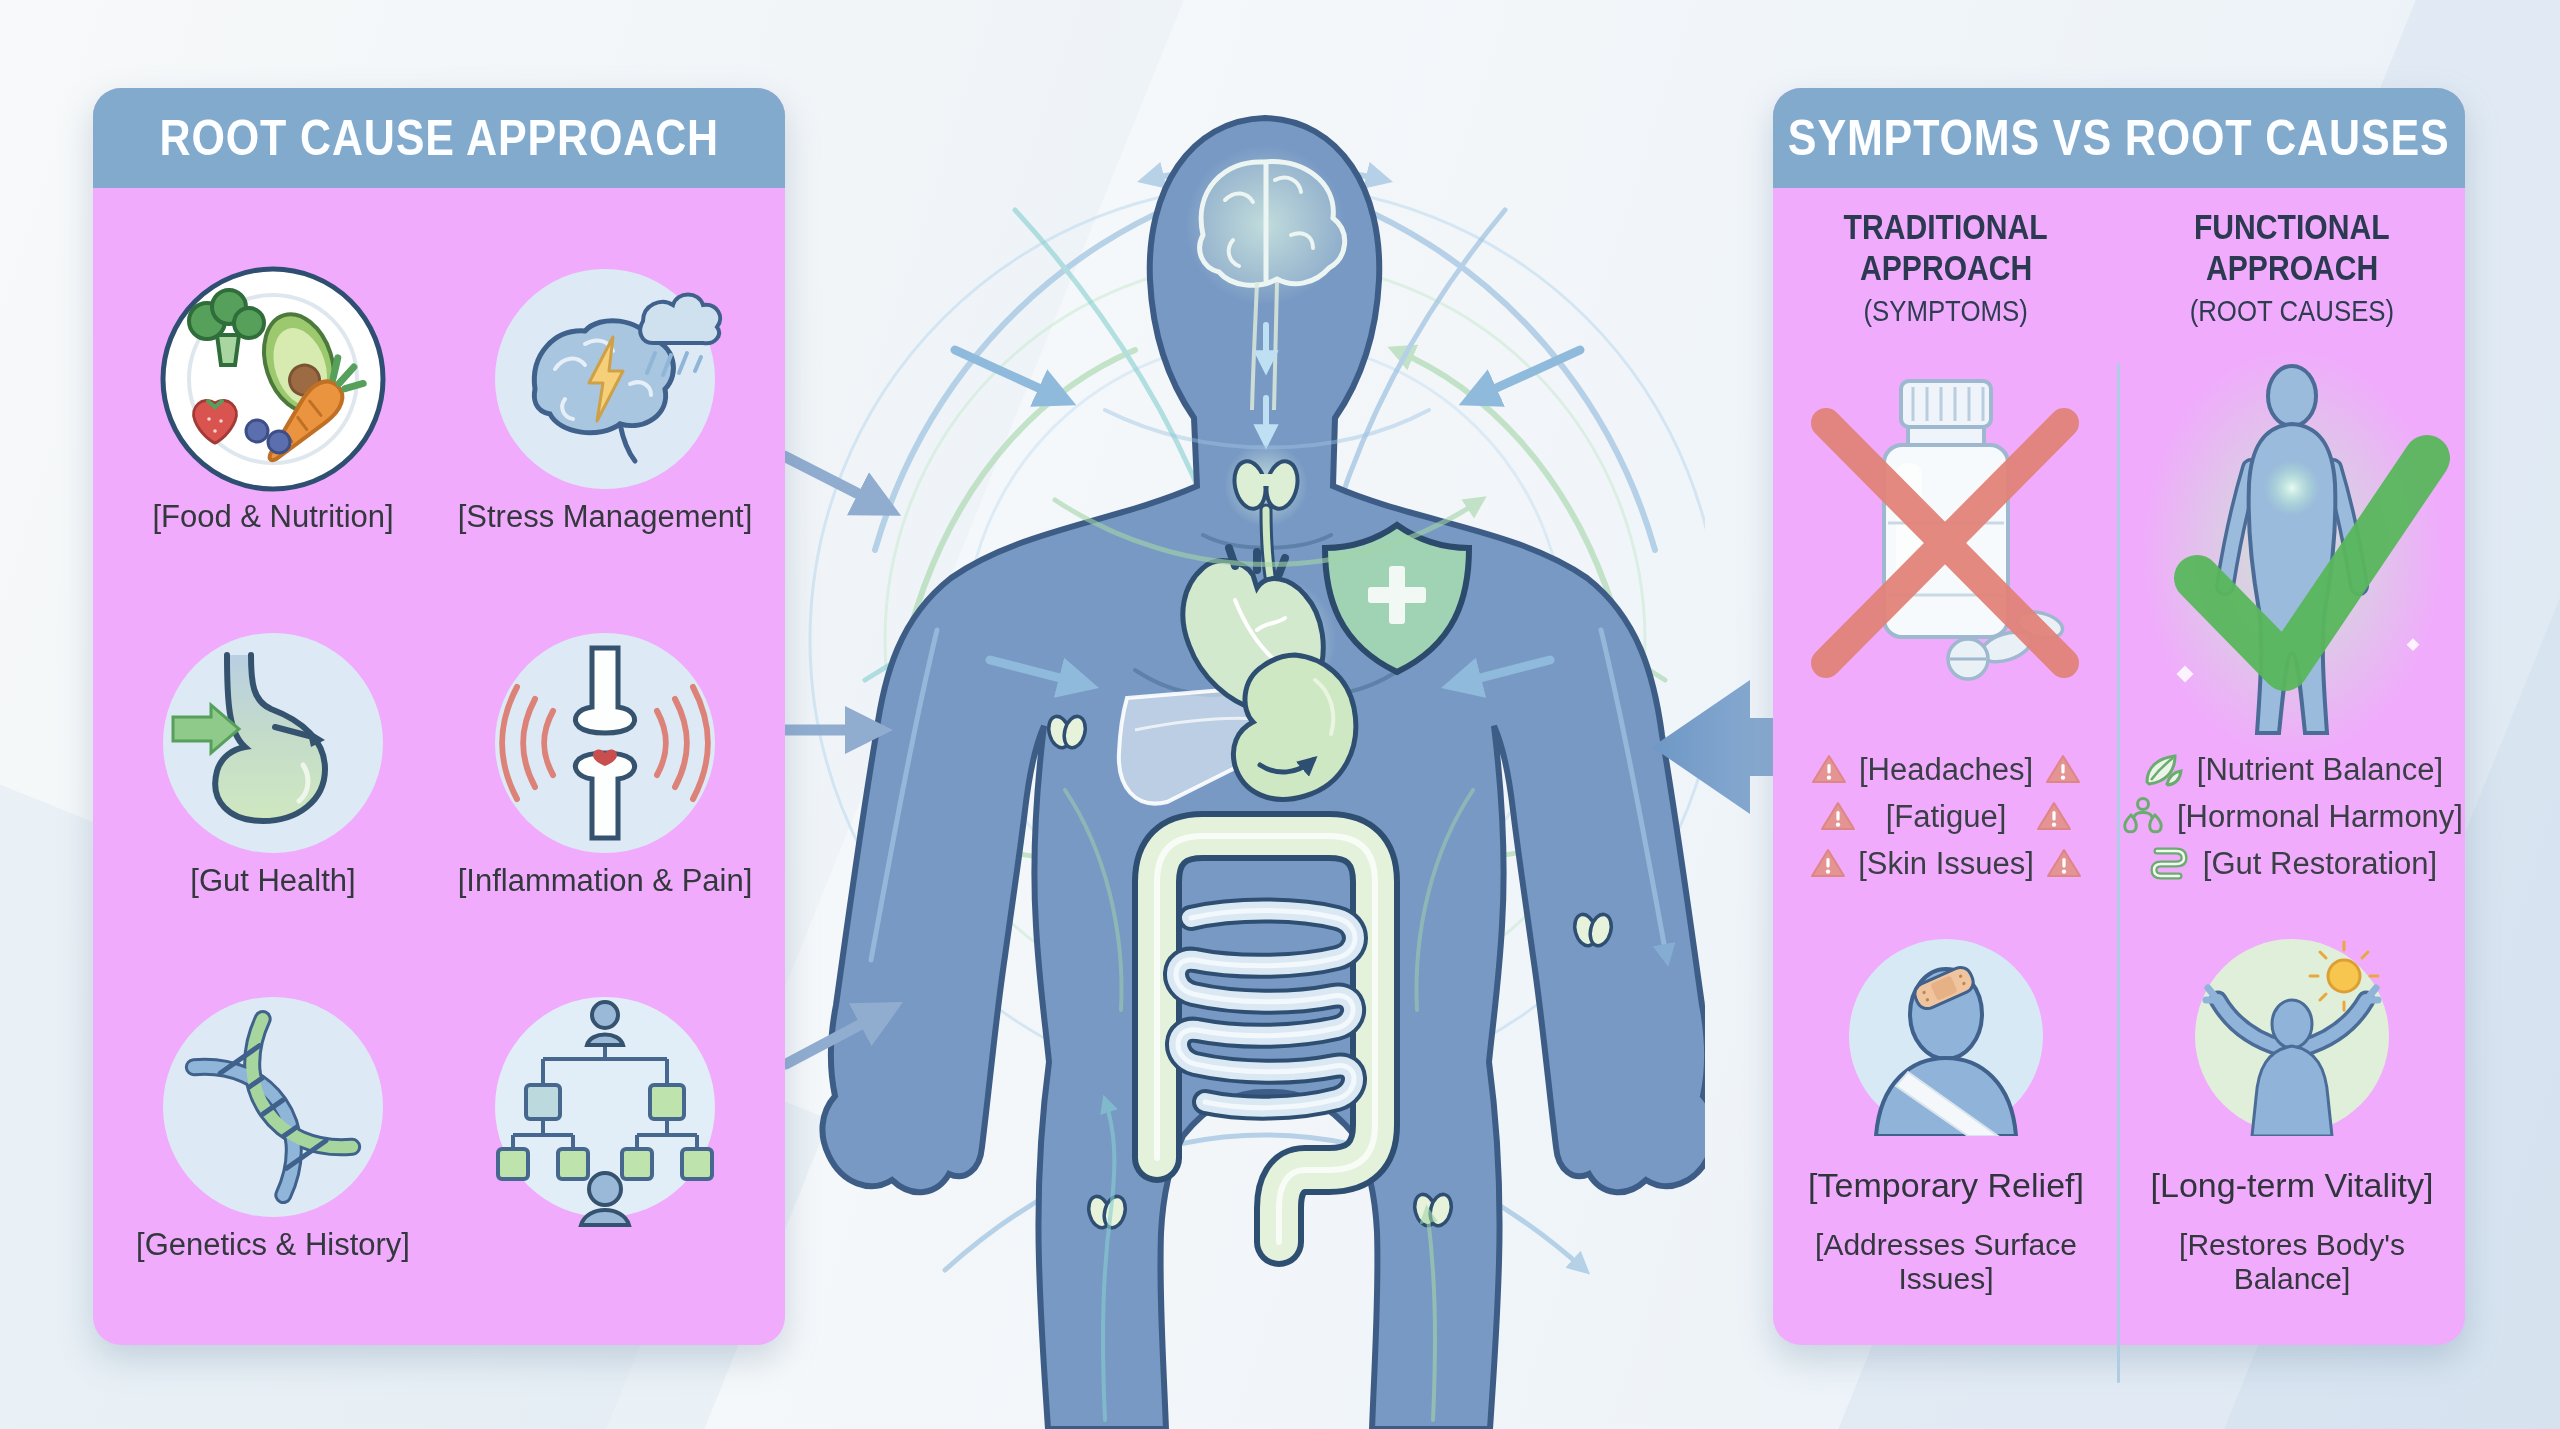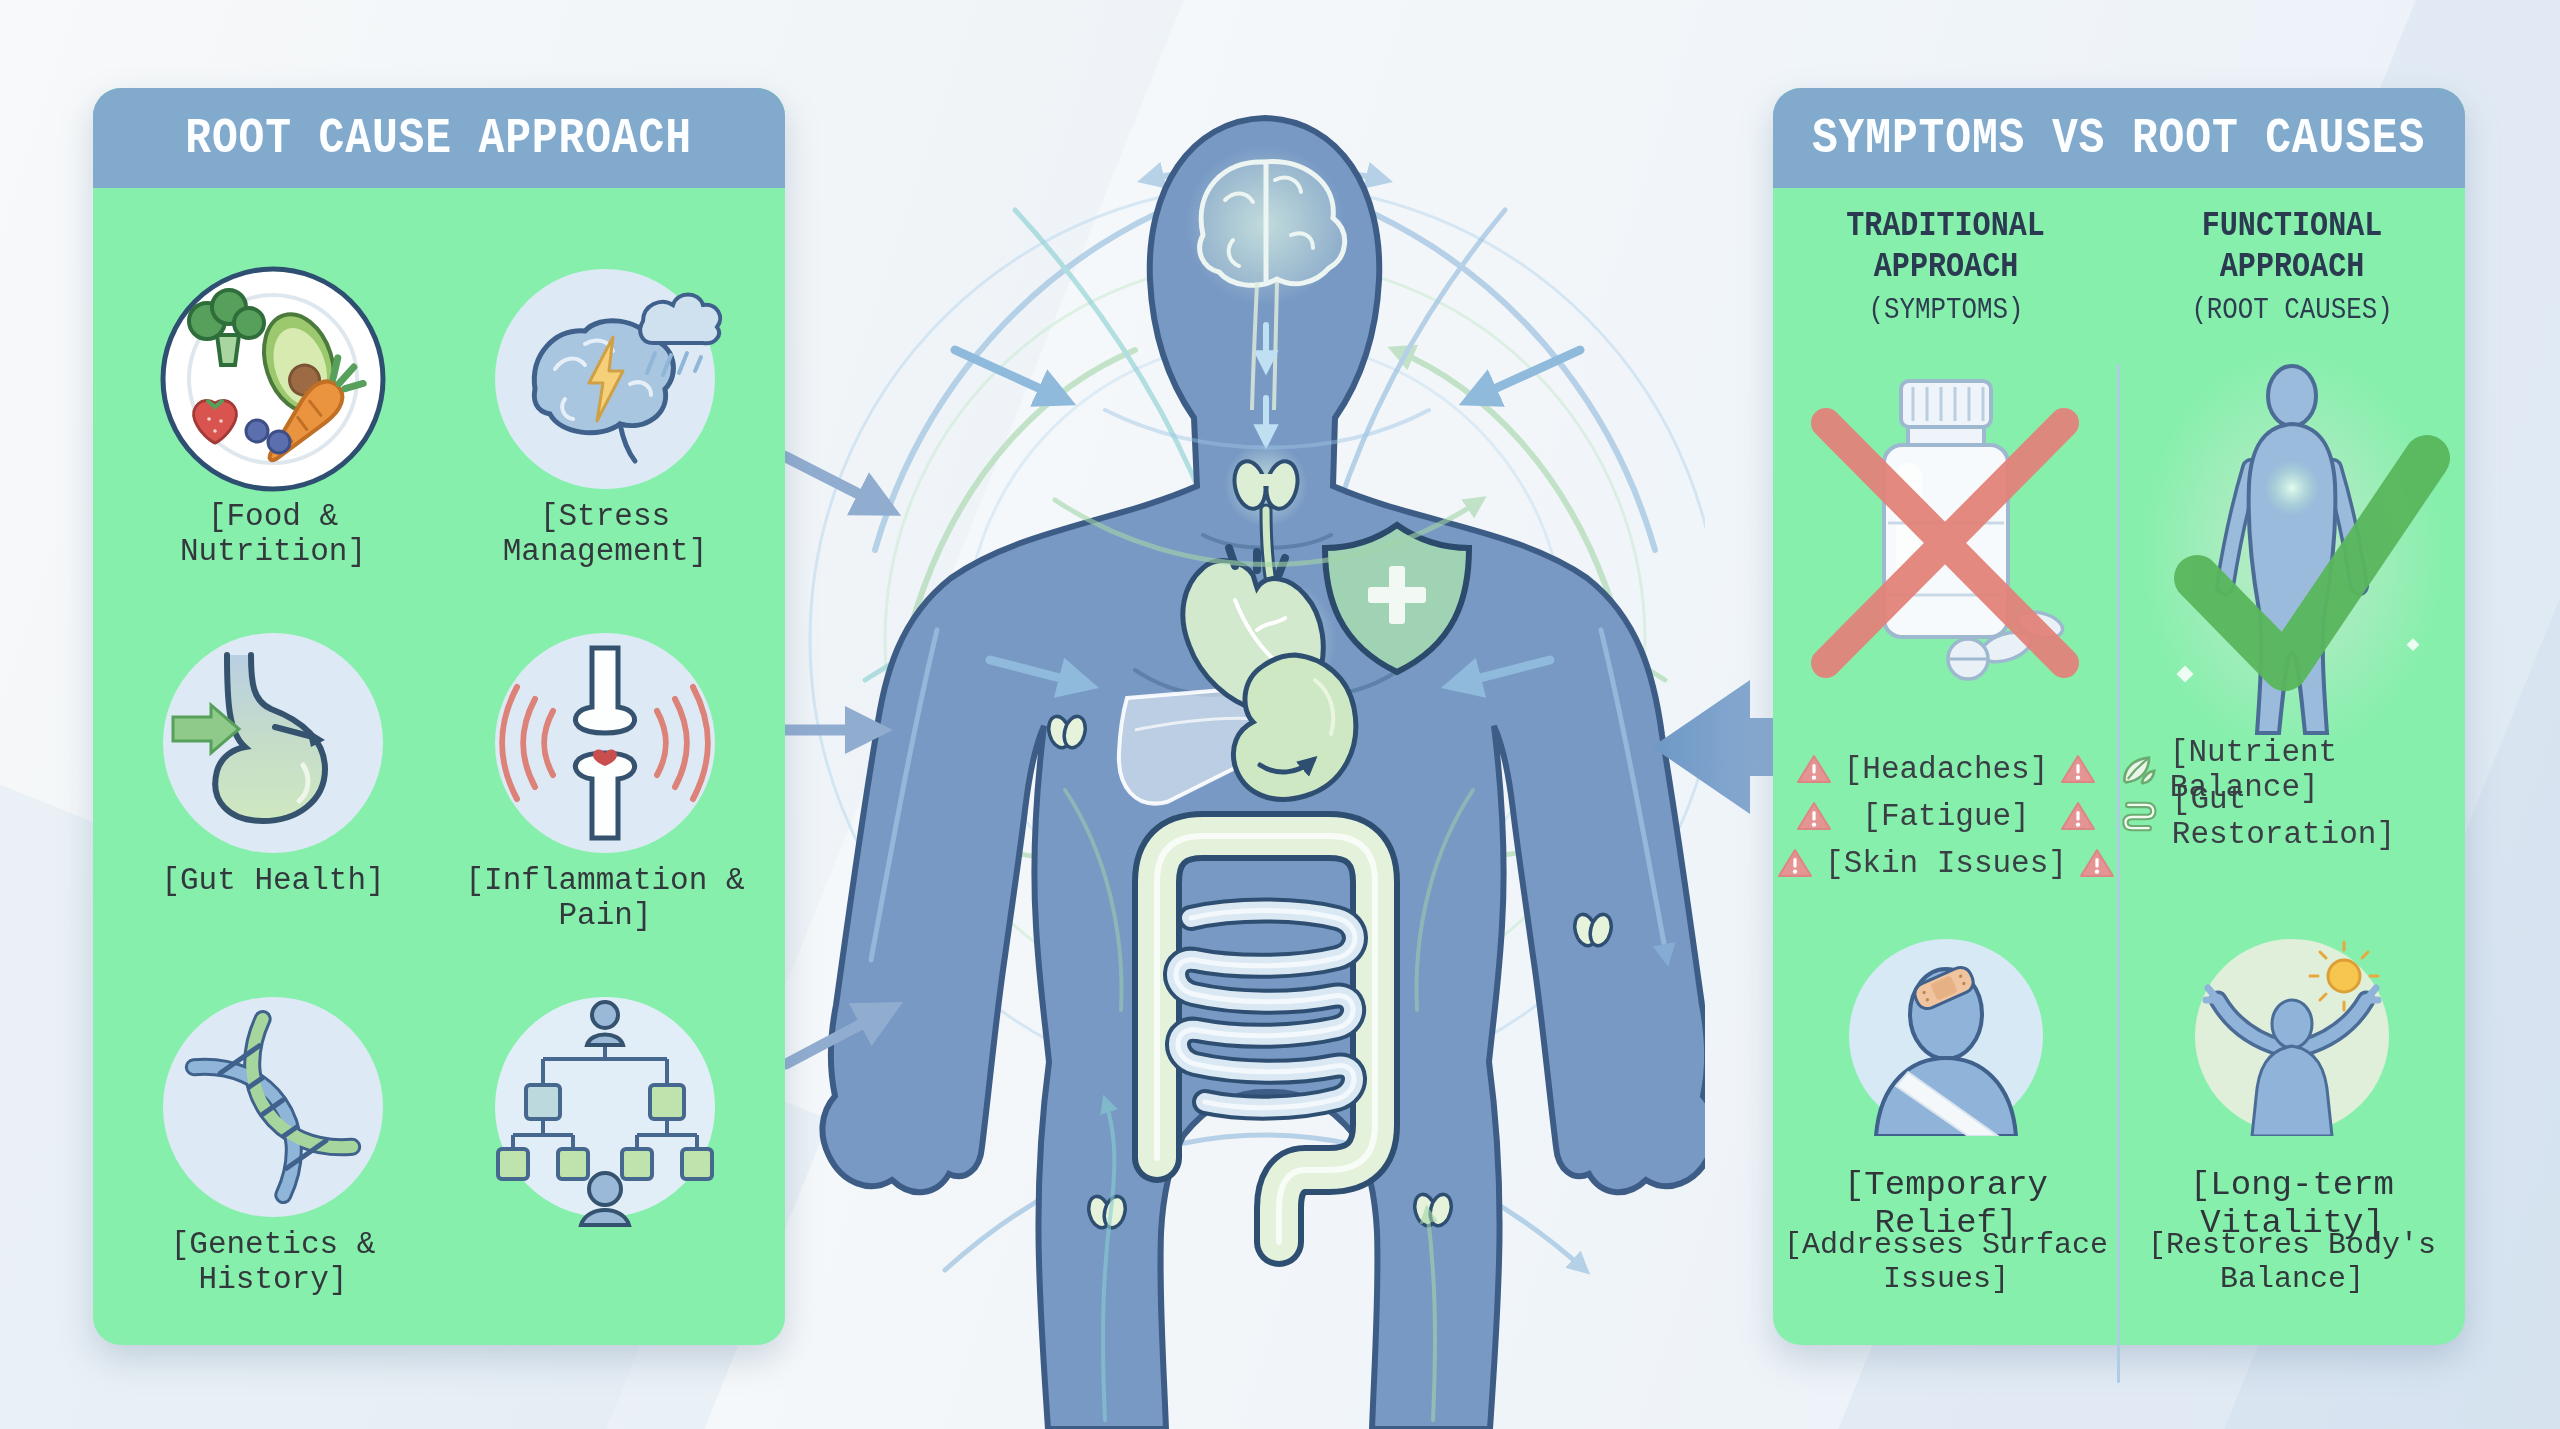--- a/index.html
+++ b/index.html
@@ -6,21 +6,21 @@
   body{
     width:2560px;height:1429px;position:relative;overflow:hidden;
     font-family:"Liberation Sans","DejaVu Sans",sans-serif;
     background:linear-gradient(108deg,#f7f9fa 0%,#f1f5f8 30%,#eaf0f6 52%,#e3ecf4 72%,#dae6f0 100%);
   }
   .streak{position:absolute;pointer-events:none;}
   .streak.s1{width:1500px;height:2600px;left:980px;top:-650px;background:rgba(255,255,255,.40);transform:rotate(22deg);}
   .streak.s2{width:700px;height:2600px;left:2120px;top:-500px;background:rgba(206,222,238,.35);transform:rotate(22deg);}
   .streak.s3{width:900px;height:1400px;left:-300px;top:900px;background:rgba(210,226,240,.30);transform:rotate(22deg);}
 
-  .panel{position:absolute;background:#86efac;border-radius:28px;box-shadow:0 14px 34px rgba(96,125,155,.28);font-family:Liberation Mono, monospace;}
+  .panel{position:absolute;background:#f0abfc;border-radius:28px;box-shadow:0 14px 34px rgba(96,125,155,.28);}
   #left-panel{left:93px;top:88px;width:692px;height:1257px;}
   #right-panel{left:1773px;top:88px;width:692px;height:1257px;}
   .panel-header{position:absolute;left:0;top:0;width:100%;height:100px;background:#82aacd;border-radius:28px 28px 0 0;
     display:flex;align-items:center;justify-content:center;}
   .panel-title{color:#fdfeff;font-size:50px;font-weight:700;letter-spacing:1px;white-space:nowrap;}
   .cond{display:inline-block;transform:scaleX(.86);transform-origin:50% 50%;}
 
   
   .lp-item{position:absolute;width:300px;text-align:center;}
   .lp-item .lp-icon{display:block;margin:0 auto;}
@@ -513,20 +513,31 @@
       <div class="rp-row">
         <svg width="44" height="44" viewBox="0 0 44 44">
           <path d="M 6 34 C 6 20 16 10 34 8 C 34 24 24 34 8 36 Z" fill="#eaf5e8" stroke="#6cab70" stroke-width="3"></path>
           <path d="M 10 32 C 16 24 24 16 32 10" fill="none" stroke="#6cab70" stroke-width="2.5"></path>
           <path d="M 26 36 C 28 29 33 24 40 23 C 39 31 34 36 27 37 Z" fill="#eaf5e8" stroke="#6cab70" stroke-width="3"></path>
         </svg>
         <span class="rp-row-label">[Nutrient Balance]</span>
       </div>
       <div class="rp-row">
         <svg width="44" height="44" viewBox="0 0 44 44">
+          <g fill="none" stroke="#6cab70" stroke-width="3" stroke-linecap="round">
+            <circle cx="22" cy="9" r="5.5"></circle>
+            <path d="M 13 22 C 15 16 29 16 31 22"></path>
+            <path d="M 10 20 C 5 25 3 30 4 33 C 5 38 14 38 15 33 C 16 29 14 24 10 20 Z"></path>
+            <path d="M 34 20 C 39 25 41 30 40 33 C 39 38 30 38 29 33 C 28 29 30 24 34 20 Z"></path>
+          </g>
+        </svg>
+        <span class="rp-row-label">[Hormonal Harmony]</span>
+      </div>
+      <div class="rp-row">
+        <svg width="44" height="44" viewBox="0 0 44 44">
           <path d="M 10 9 H 29 Q 37 9 37 16 Q 37 22 29 22 H 14 Q 7 22 7 28 Q 7 34 14 34 H 32" fill="none" stroke="#6cab70" stroke-width="7" stroke-linecap="round" stroke-linejoin="round"></path>
           <path d="M 10 9 H 29 Q 37 9 37 16 Q 37 22 29 22 H 14 Q 7 22 7 28 Q 7 34 14 34 H 32" fill="none" stroke="#f2f9f0" stroke-width="2.5" stroke-linecap="round" stroke-linejoin="round"></path>
         </svg>
         <span class="rp-row-label">[Gut Restoration]</span>
       </div>
     </div>
 
     <div class="rp-outcome-circle">
       <svg width="200" height="200" viewBox="0 0 200 200">
         <circle cx="100" cy="100" r="97" fill="#e0efd9"></circle>

